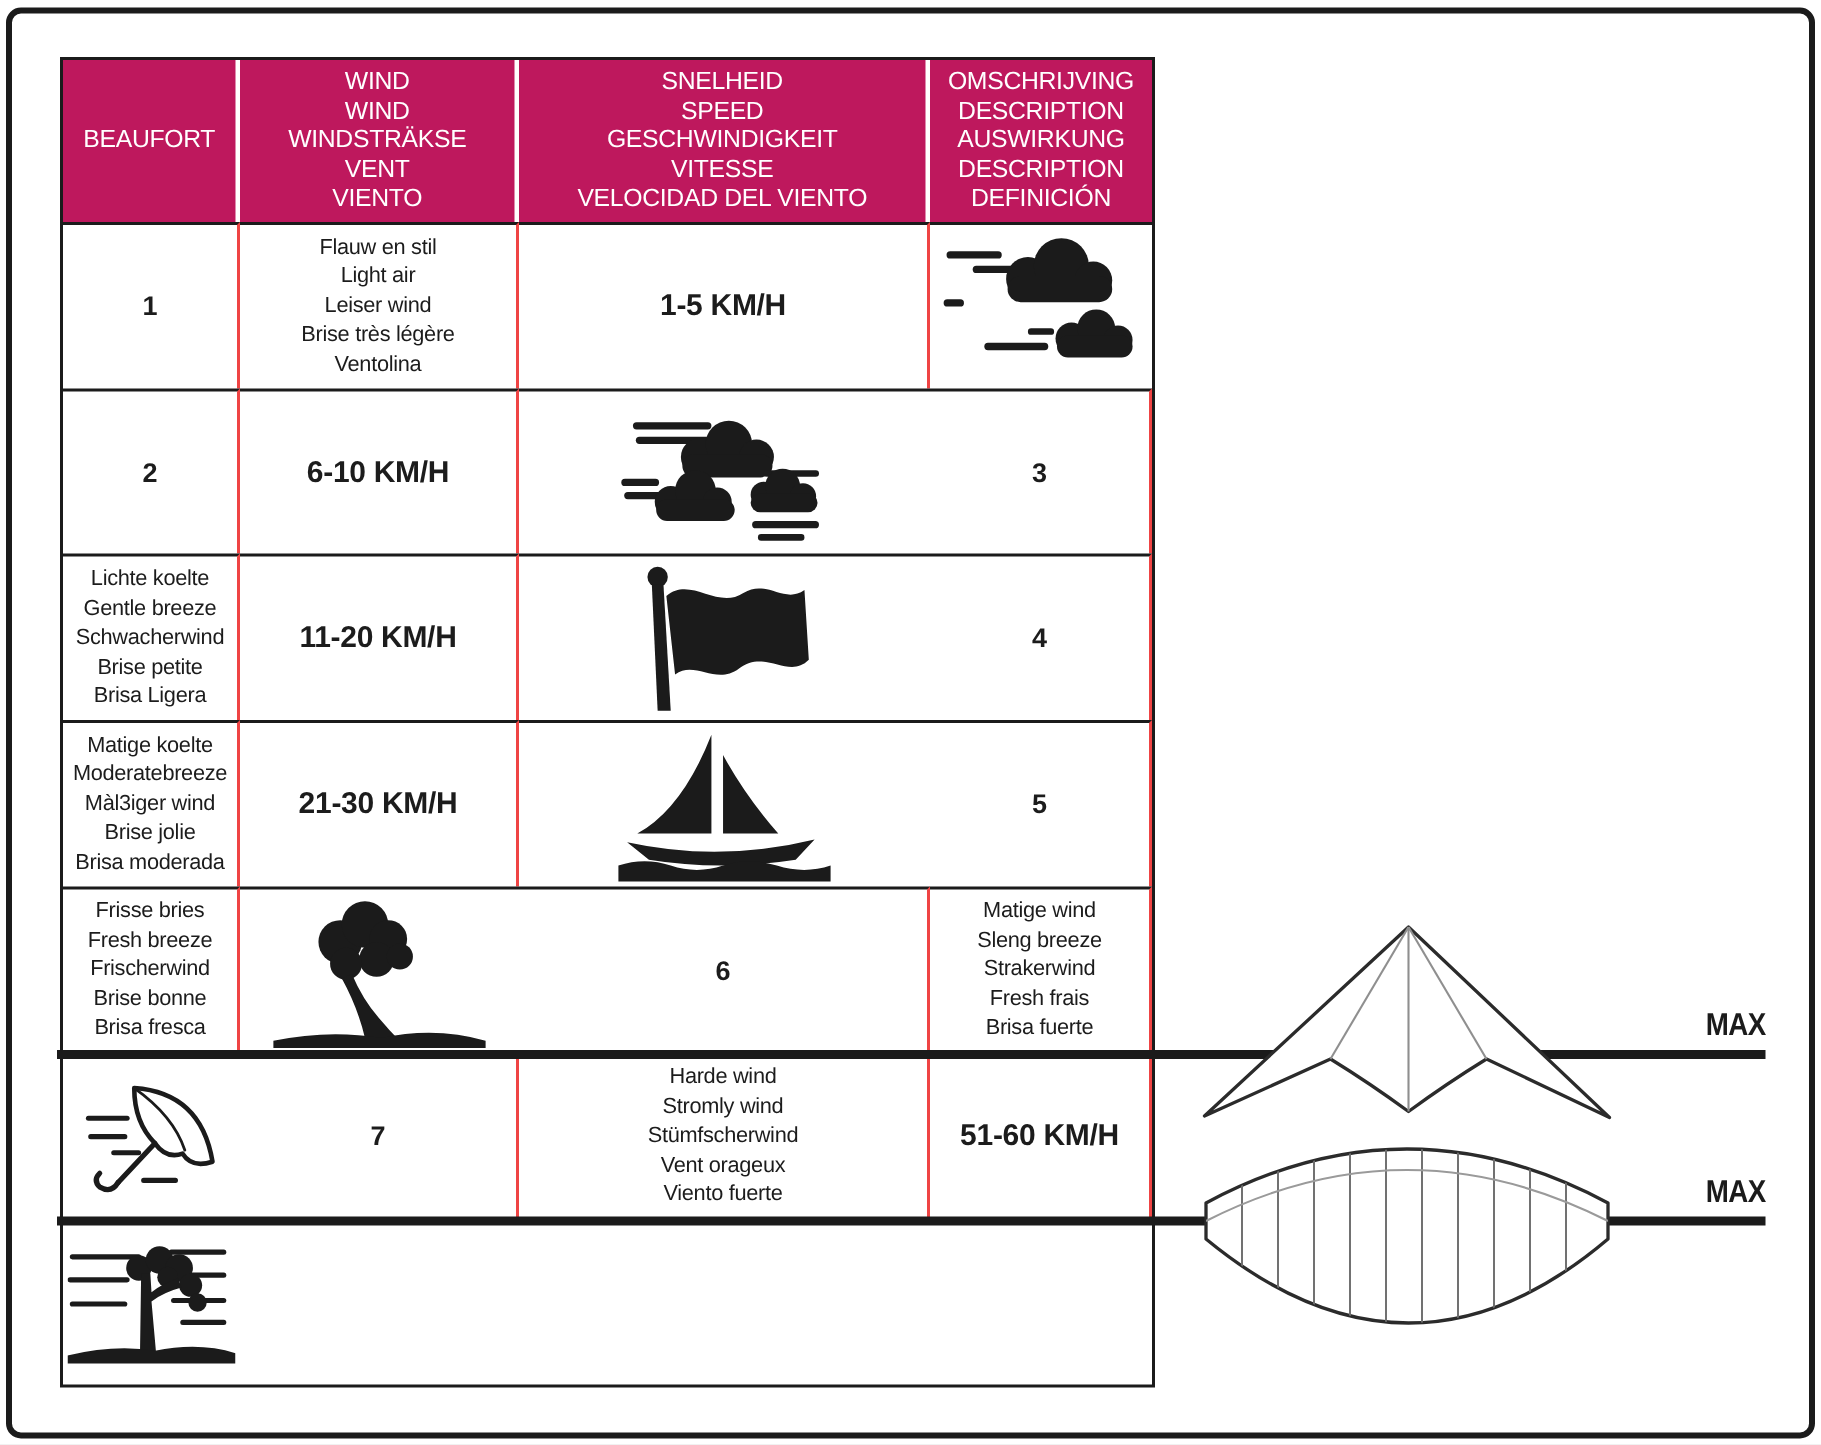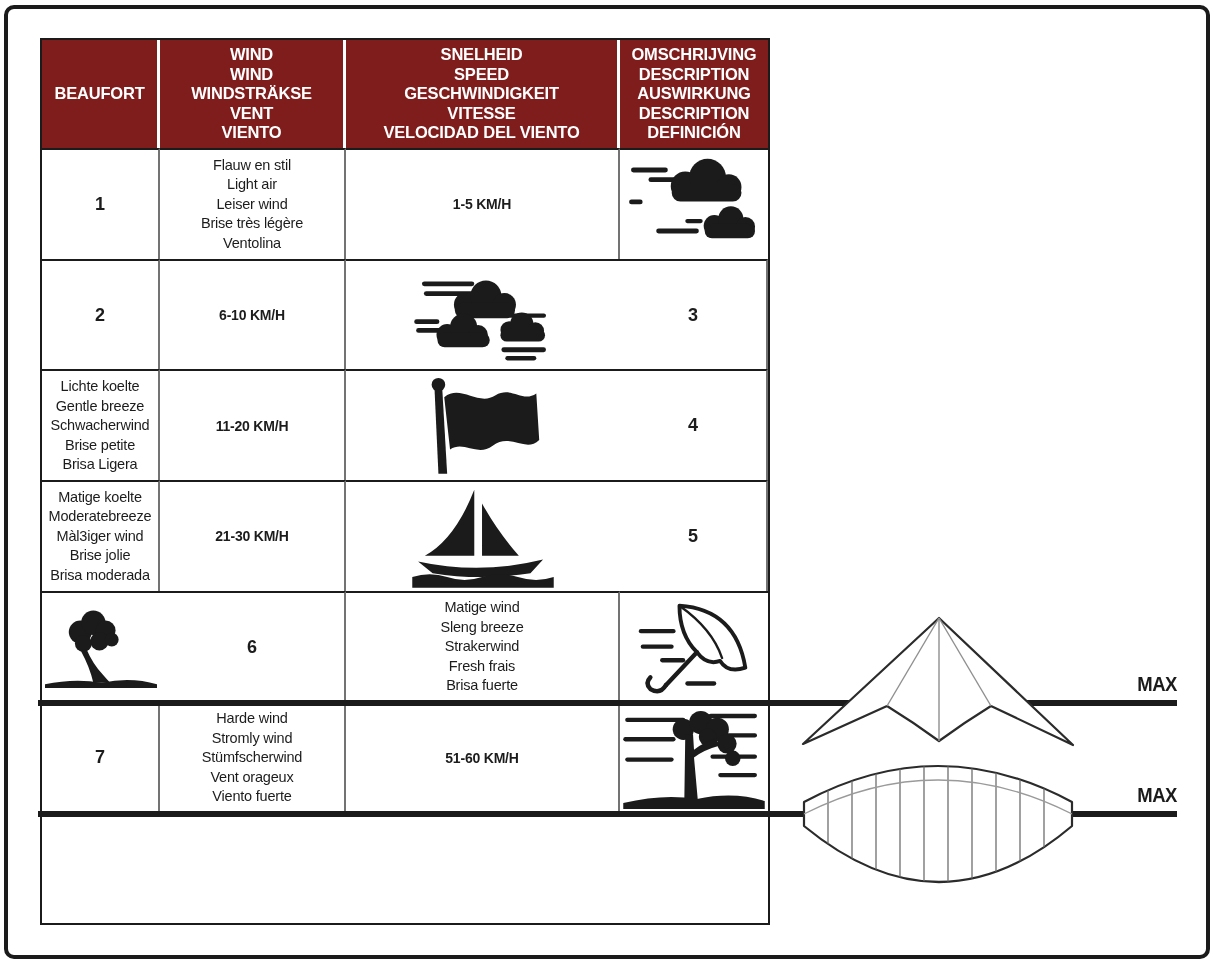--- a/index.html
+++ b/index.html
@@ -12,34 +12,34 @@
     border:4px solid #1b1b1b;border-radius:10px;pointer-events:none;z-index:6;
   }
   
   .tbl{
     position:absolute;left:40px;top:38px;width:730px;height:887px;
     box-sizing:border-box;border:2px solid #1b1b1b;background:#fff;
     display:grid;grid-template-columns:118px 186px 274px 148px;
     grid-template-rows:108px repeat(7,1fr);z-index:1;
   }
   .c{
-    box-sizing:border-box;border-right:2px solid #737373;border-top:2px solid #1b1b1b;
+    box-sizing:border-box;border-right:2px solid #ef4444;border-top:2px solid #1b1b1b;
     display:flex;align-items:center;justify-content:center;text-align:center;
     overflow:hidden;
   }
   .c.last{border-right:none;}
   .c.h{
-    background:#7f1d1d;color:#fff;border-top:none;border-right:3px solid #fff;
-    font-weight:bold;font-size:16.5px;line-height:19.5px;letter-spacing:-0.2px;
+    background:#be185d;color:#fff;border-top:none;border-right:3px solid #fff;
+    font-weight:normal;font-size:16.5px;line-height:19.5px;letter-spacing:-0.2px;
     white-space:pre-line;
   }
   .c.h.last{border-right:none;}
   .c.b{font-weight:bold;font-size:18px;}
   .c.w{font-size:14.5px;line-height:19.5px;letter-spacing:-0.2px;white-space:pre-line;}
-  .c.s{font-weight:bold;font-size:14px;letter-spacing:-0.2px;}
+  .c.s{font-weight:bold;font-size:20px;letter-spacing:-0.2px;}
   .c.i{padding:3px;}
   .c.i svg{width:100%;height:100%;}
   
   .maxline{position:absolute;left:38px;width:1139px;height:6px;background:#1b1b1b;z-index:2;}
   .maxlabel{
     position:absolute;right:37px;width:120px;text-align:right;
     font-weight:bold;font-size:21px;letter-spacing:-0.5px;color:#1b1b1b;z-index:5;
     transform:scaleX(0.88);transform-origin:right center;
   }
   .kite{position:absolute;z-index:3;}
@@ -153,20 +153,25 @@
         <g fill="#1b1b1b">
           <path d="M64,5 L64,73 L13,73 Q44,56 64,5 Z"></path>
           <path d="M72,19 Q88,48 110,73 L72,73 Z"></path>
           <path d="M6,79 Q70,93 135,77 L122,91 Q70,99 21,91 Z"></path>
           <path d="M0,95 Q18,89 36,95 T72,95 T109,95 T146,95 L146,106 L0,106 Z"></path>
         </g>
       </svg>
     </div>
 
     <div class="c b">5</div>
+    <div class="c w">Frisse bries
+Fresh breeze
+Frischerwind
+Brise bonne
+Brisa fresca</div>
     <div class="c i last">
       <svg viewBox="0 0 146 106">
         <g fill="#1b1b1b">
           <circle cx="46" cy="33" r="15"></circle>
             <circle cx="63" cy="21" r="16"></circle>
             <circle cx="79" cy="31" r="13"></circle>
           <circle cx="71" cy="45" r="12"></circle>
             <circle cx="50" cy="48" r="11"></circle>
             <circle cx="87" cy="43" r="9"></circle>
           <path d="M54,55 Q62,74 75,88 Q80,94 85,99 L63,99 Q58,78 47,58 Z"></path>

